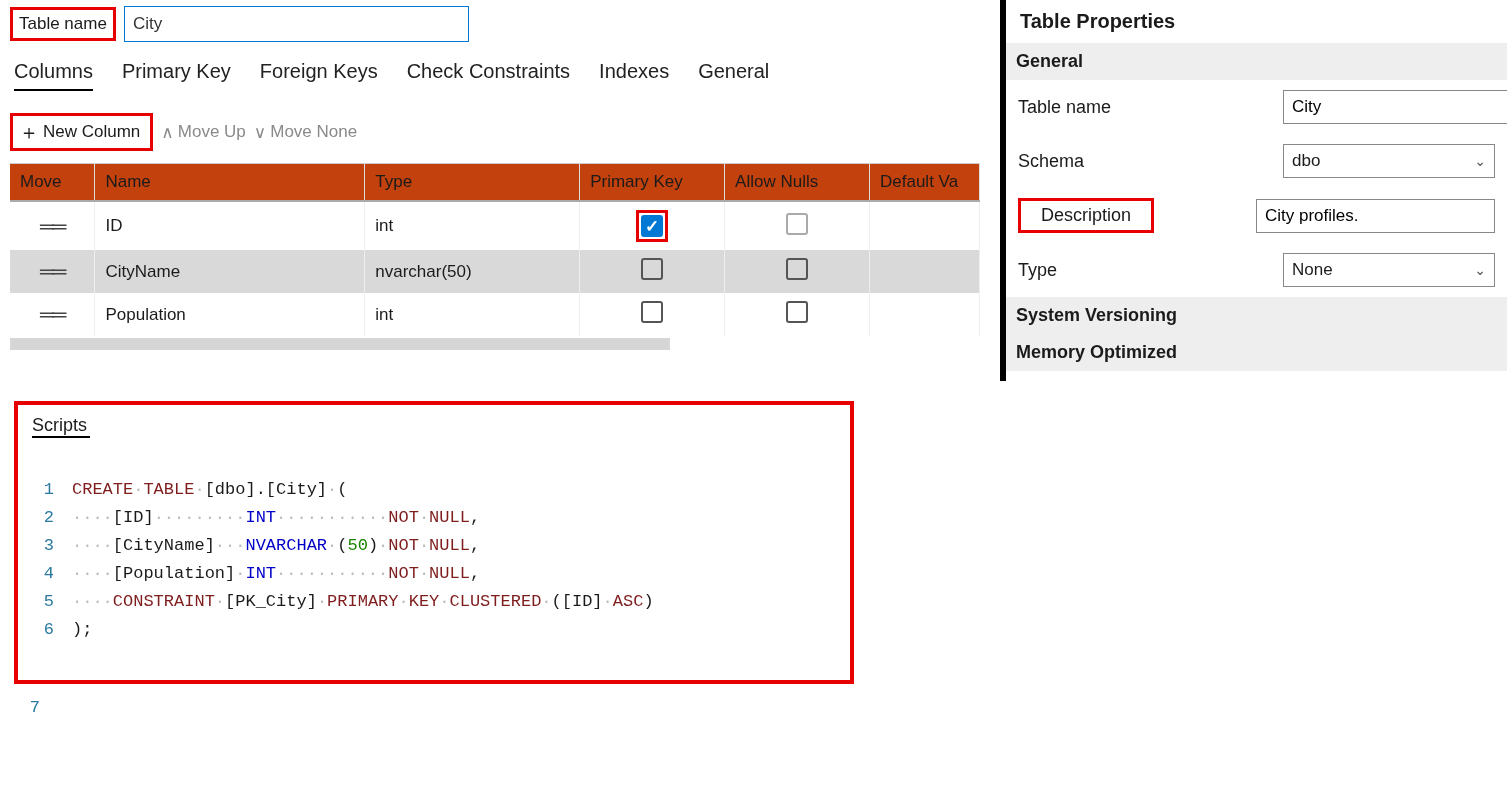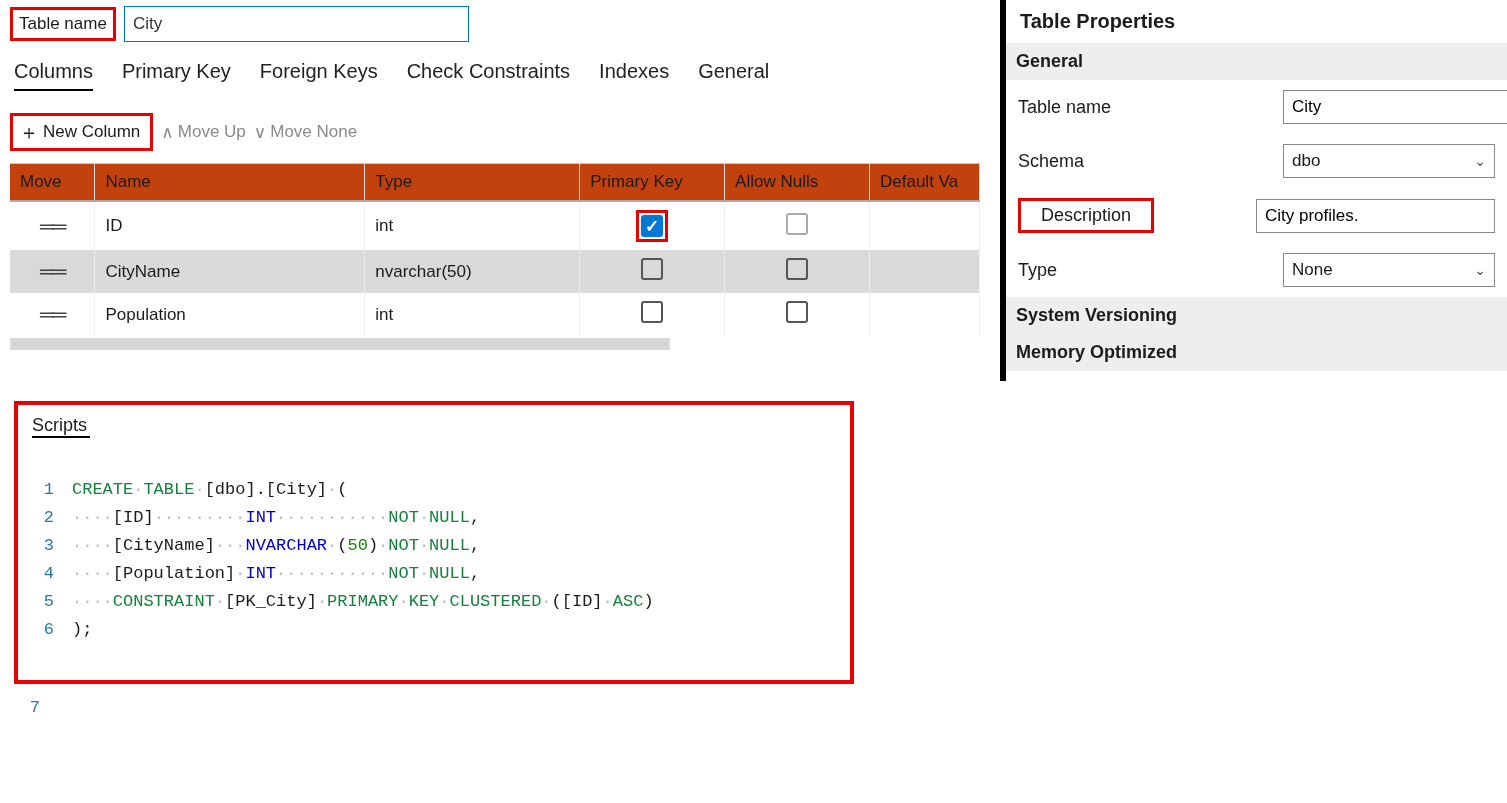--- a/index.html
+++ b/index.html
@@ -90,21 +90,21 @@
   
   .scripts-wrap {
     border: 4px solid #e60000;
     margin: 20px 12px 10px 14px;
     width: 840px;
     padding: 10px 14px 8px 14px;
   }
   .scripts-tab { font-size:18px; border-bottom:2px solid #000; width:58px; margin-bottom:10px;}
   .code { font-family: Consolas, "Courier New", monospace; font-size:17px; line-height:28px; white-space:pre;}
   .ln { color:#2a7aa0; display:inline-block; width:22px; text-align:right; margin-right:18px;}
-  .kw { color:#15803d;}
+  .kw { color:#7f1d1d;}
   .ty { color:#0000c8;}
   .nm { color:#188500;}
   .dots { color:#bbb;}
   .extra-ln { margin-left: 18px; }
 </style>
 </head>
 <body>
 
 <div class="top-wrap">
 

